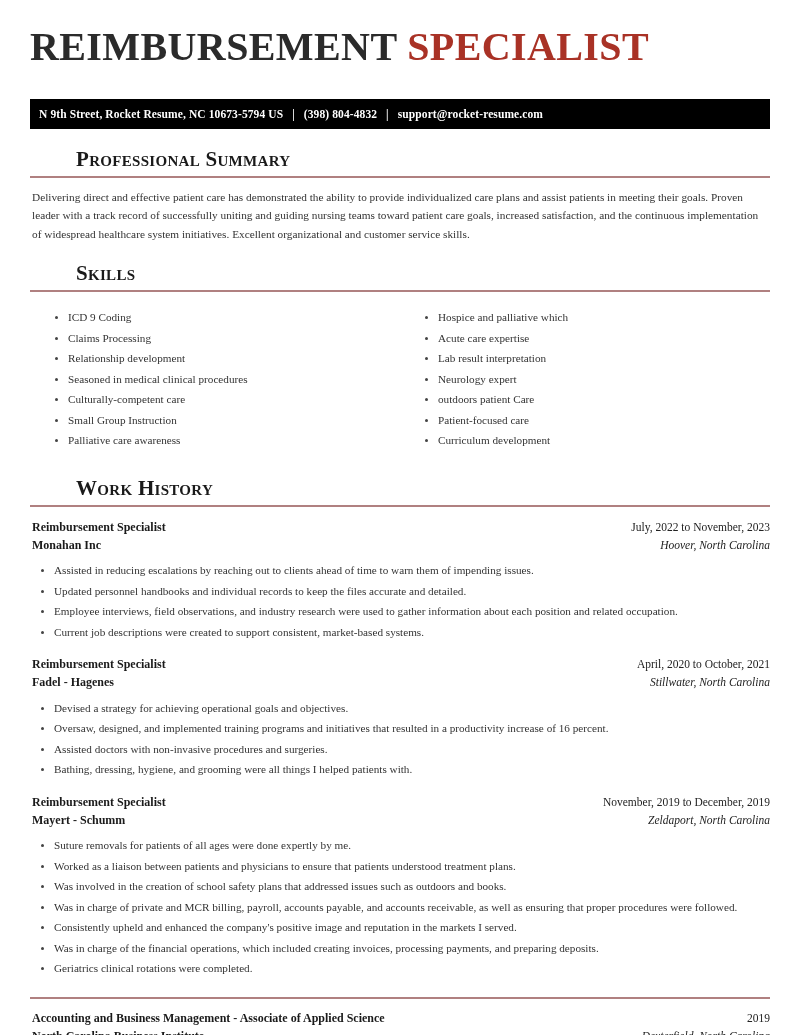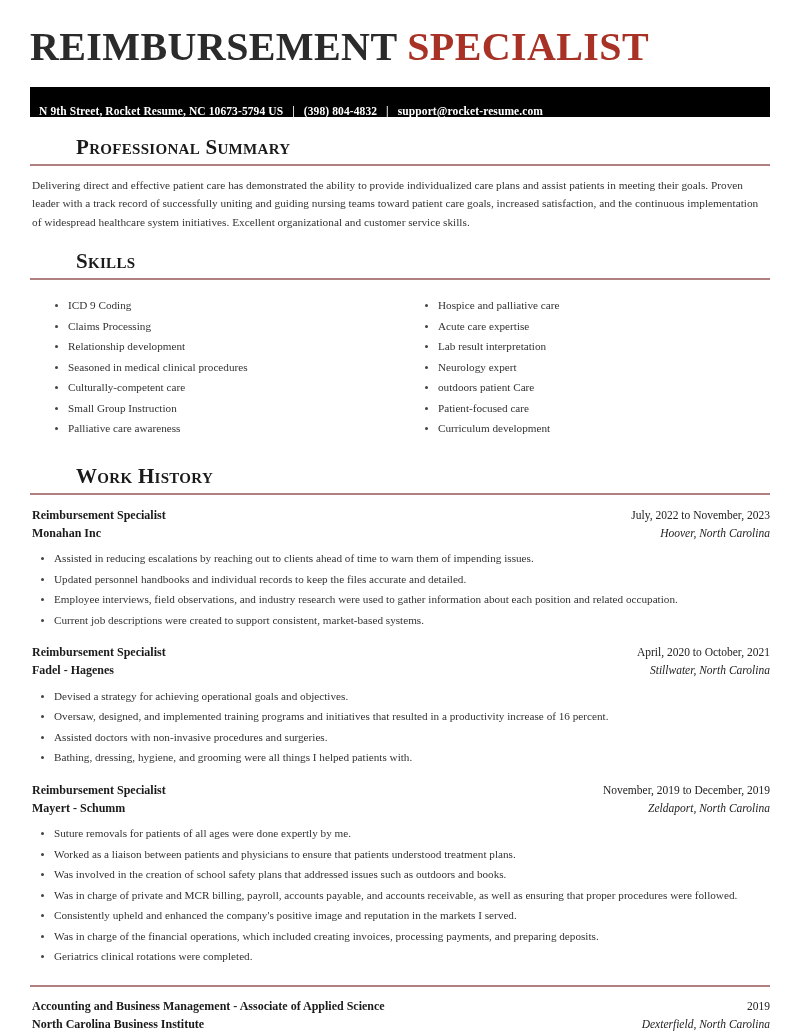--- a/index.html
+++ b/index.html
@@ -30,24 +30,24 @@
     line-height: 1;
     padding-top: 27px;
     white-space: nowrap;
   }
   .name-part-1 { color: #2b2b2b; }
   .name-part-2 { color: #a93226; }
 
   .contact-bar {
     background: #000000;
     color: #ffffff;
-    margin-top: 20px;
+    margin-top: 32px;
     height: 30px;
     display: flex;
-    align-items: flex-end;
+    align-items: center;
     padding-left: 9px;
     font-size: 11.5px;
     font-weight: bold;
     letter-spacing: 0.1px;
   }
   .contact-sep {
     padding: 0 9px;
     font-weight: bold;
   }
 
@@ -179,21 +179,21 @@
             <li>Claims Processing</li>
             <li>Relationship development</li>
             <li>Seasoned in medical clinical procedures</li>
             <li>Culturally-competent care</li>
             <li>Small Group Instruction</li>
             <li>Palliative care awareness</li>
           </ul>
       </div>
       <div class="skills-col">
         <ul class="bullets" id="skills-right">
-            <li>Hospice and palliative care</li>
+            <li>Hospice and palliative which</li>
             <li>Acute care expertise</li>
             <li>Lab result interpretation</li>
             <li>Neurology expert</li>
             <li>outdoors patient Care</li>
             <li>Patient-focused care</li>
             <li>Curriculum development</li>
           </ul>
       </div>
     </div>
   </div>

